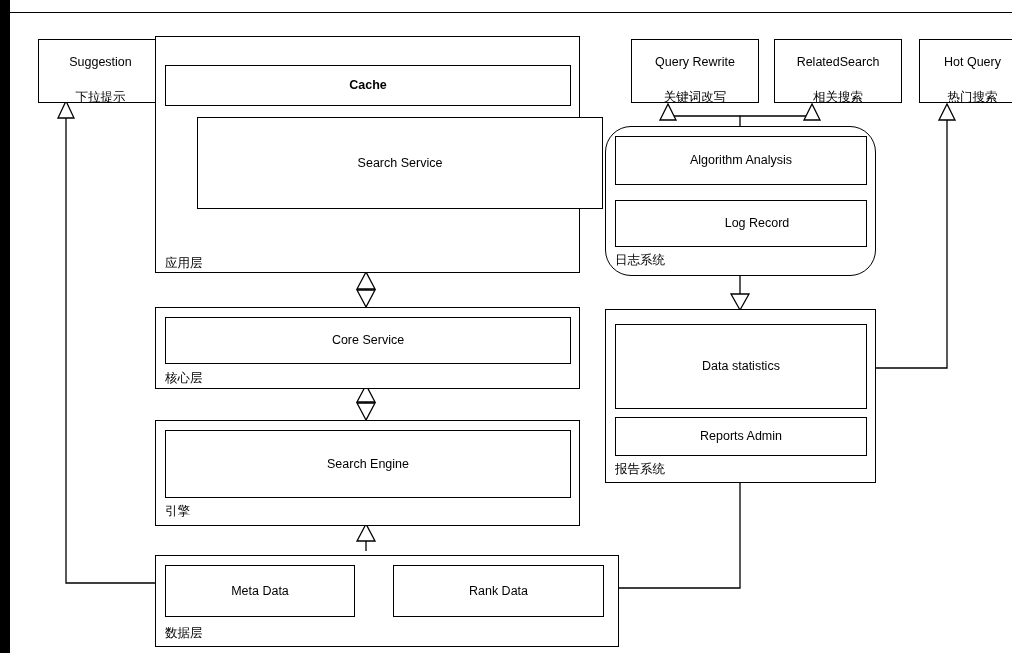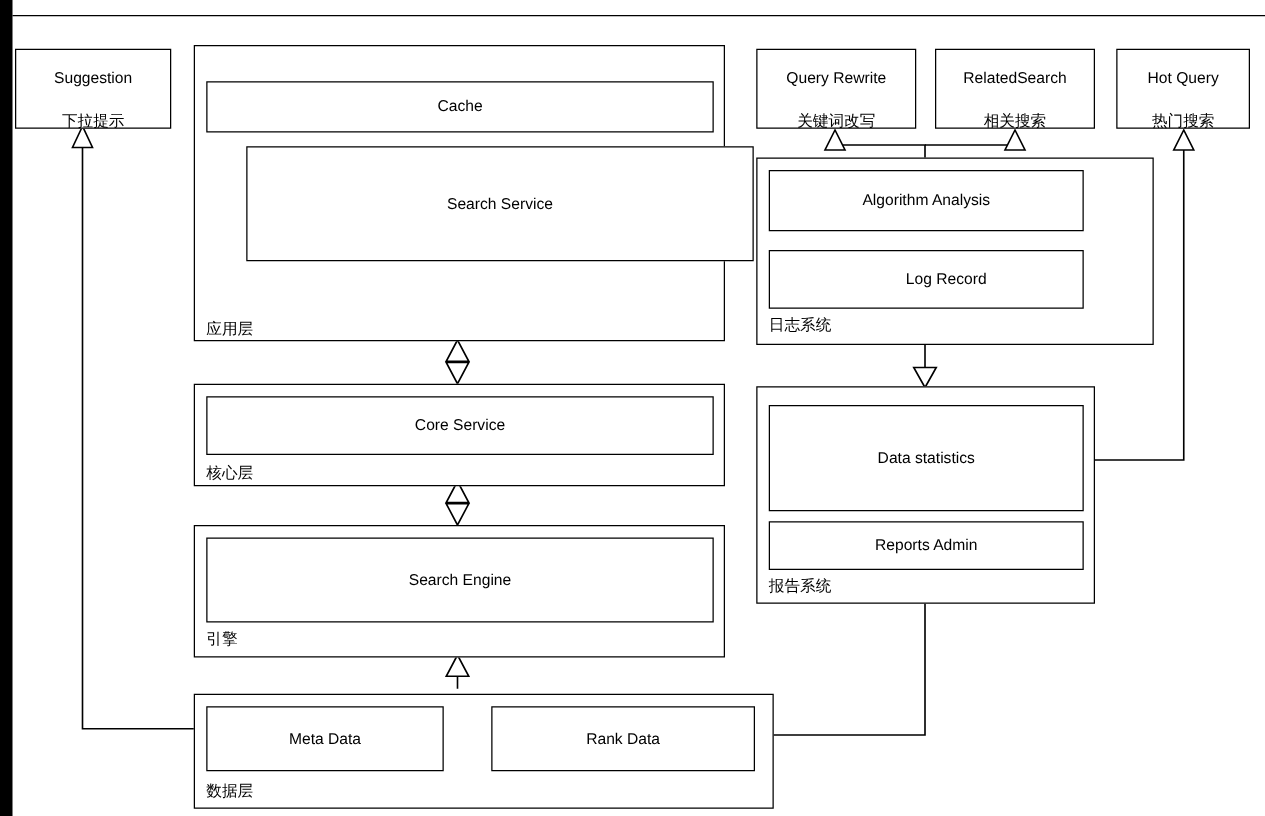--- a/index.html
+++ b/index.html
@@ -66,20 +66,21 @@
   }
   .leaf-box {
     position: absolute;
     box-sizing: border-box;
     border: 1.3px solid #000000;
     background: #ffffff;
     display: flex;
     align-items: center;
     justify-content: center;
     text-align: center;
+    margin-left: 26px;
   }
   .leaf-label {
     font-size: 12.5px;
     color: #000000;
     line-height: 1.4;
     white-space: pre-line;
   }
   svg.edges {
     position: absolute;
     left: 0;
@@ -182,21 +183,21 @@
   </div>
 
   <div class="leaf-box" style="left:893px; top:39px; width:107px; height:64px;">
     <div class="leaf-label">
       <span>Hot Query</span><br>
       <span>热门搜索</span>
     </div>
   </div>
 
   <div class="box" style="left:155px; top:36px; width:425px; height:237px;">
-    <div class="inner-box" style="left:9px; top:28px; width:406px; height:41px;">
+    <div class="inner-box" style="left:9px; top:28px; width:406px; height:41px;font-weight:bold;">
       <span class="inner-label">Cache</span>
     </div>
     <div class="inner-box" style="left:9px; top:80px; width:406px; height:92px;margin-left:32px;">
       <span class="inner-label">Search Service</span>
     </div>
     <span class="group-label" style="left:9px; top:219px;text-align:right;">应用层</span>
   </div>
 
   <div class="box" style="left:155px; top:307px; width:425px; height:82px;">
     <div class="inner-box" style="left:9px; top:9px; width:406px; height:47px;">
@@ -215,21 +216,21 @@
   <div class="box" style="left:155px; top:555px; width:464px; height:92px;">
     <div class="inner-box" style="left:9px; top:9px; width:190px; height:52px;">
       <span class="inner-label">Meta Data</span>
     </div>
     <div class="inner-box" style="left:205px; top:9px; width:211px; height:52px;margin-left:32px;">
       <span class="inner-label">Rank Data</span>
     </div>
     <span class="group-label" style="left:9px; top:70px;">数据层</span>
   </div>
 
-  <div class="box" style="left:605px; top:126px; width:318px; height:150px;">
+  <div class="box" style="left:605px; top:126px; width:271px; height:150px;border-radius:26px;">
     <div class="inner-box" style="left:9px; top:9px; width:252px; height:49px;">
       <span class="inner-label">Algorithm Analysis</span>
     </div>
     <div class="inner-box" style="left:9px; top:73px; width:252px; height:47px;padding-left:32px;">
       <span class="inner-label">Log Record</span>
     </div>
     <span class="group-label" style="left:9px; top:126px;">日志系统</span>
   </div>
 
   <div class="box" style="left:605px; top:309px; width:271px; height:174px;">

